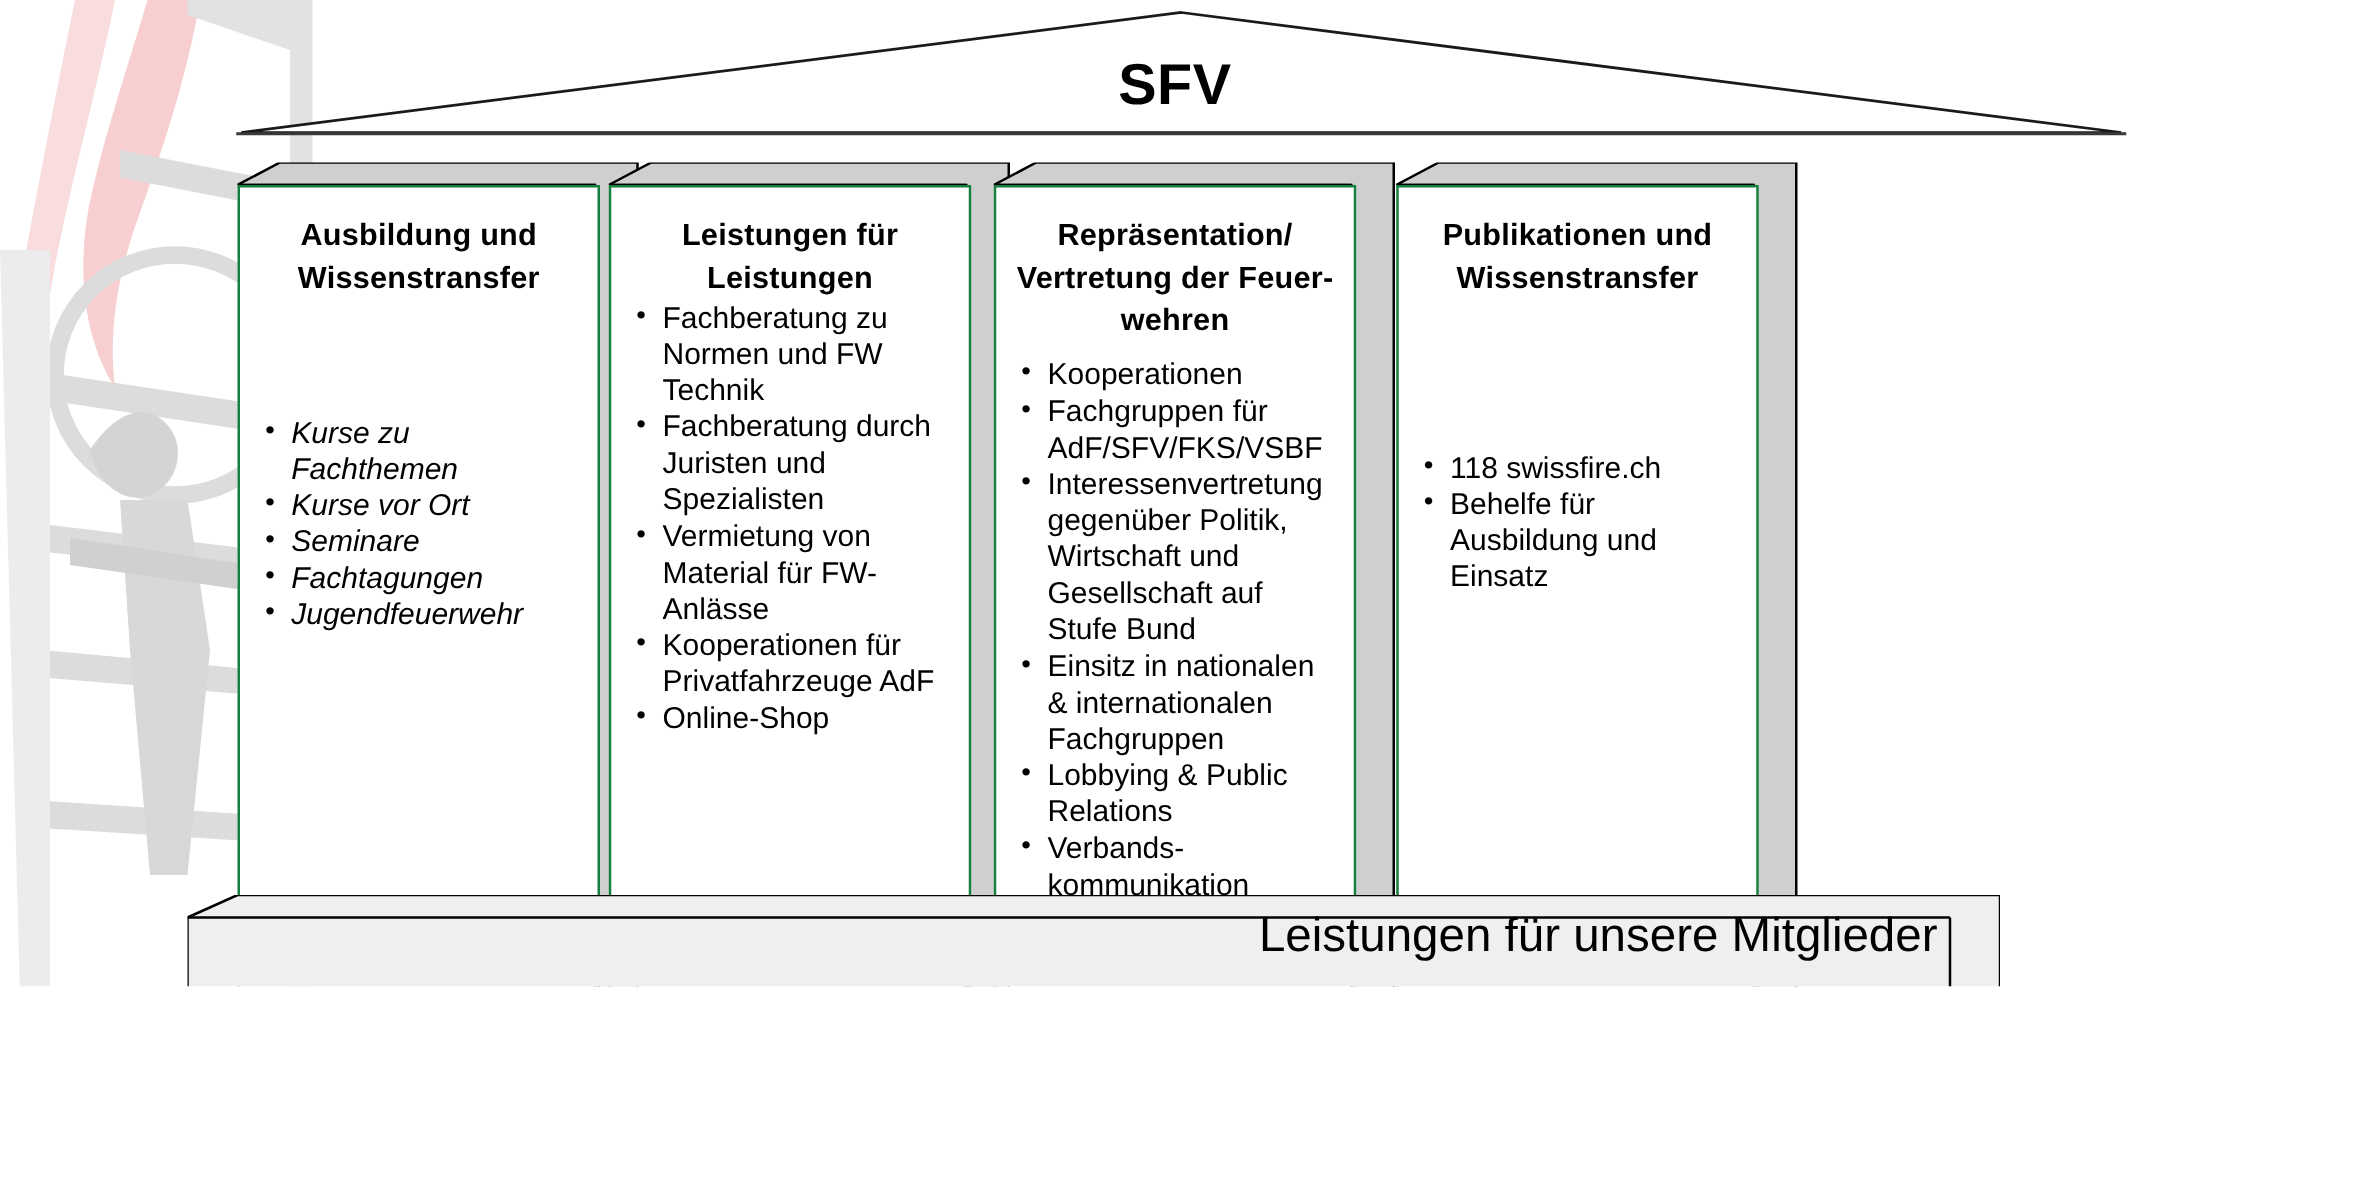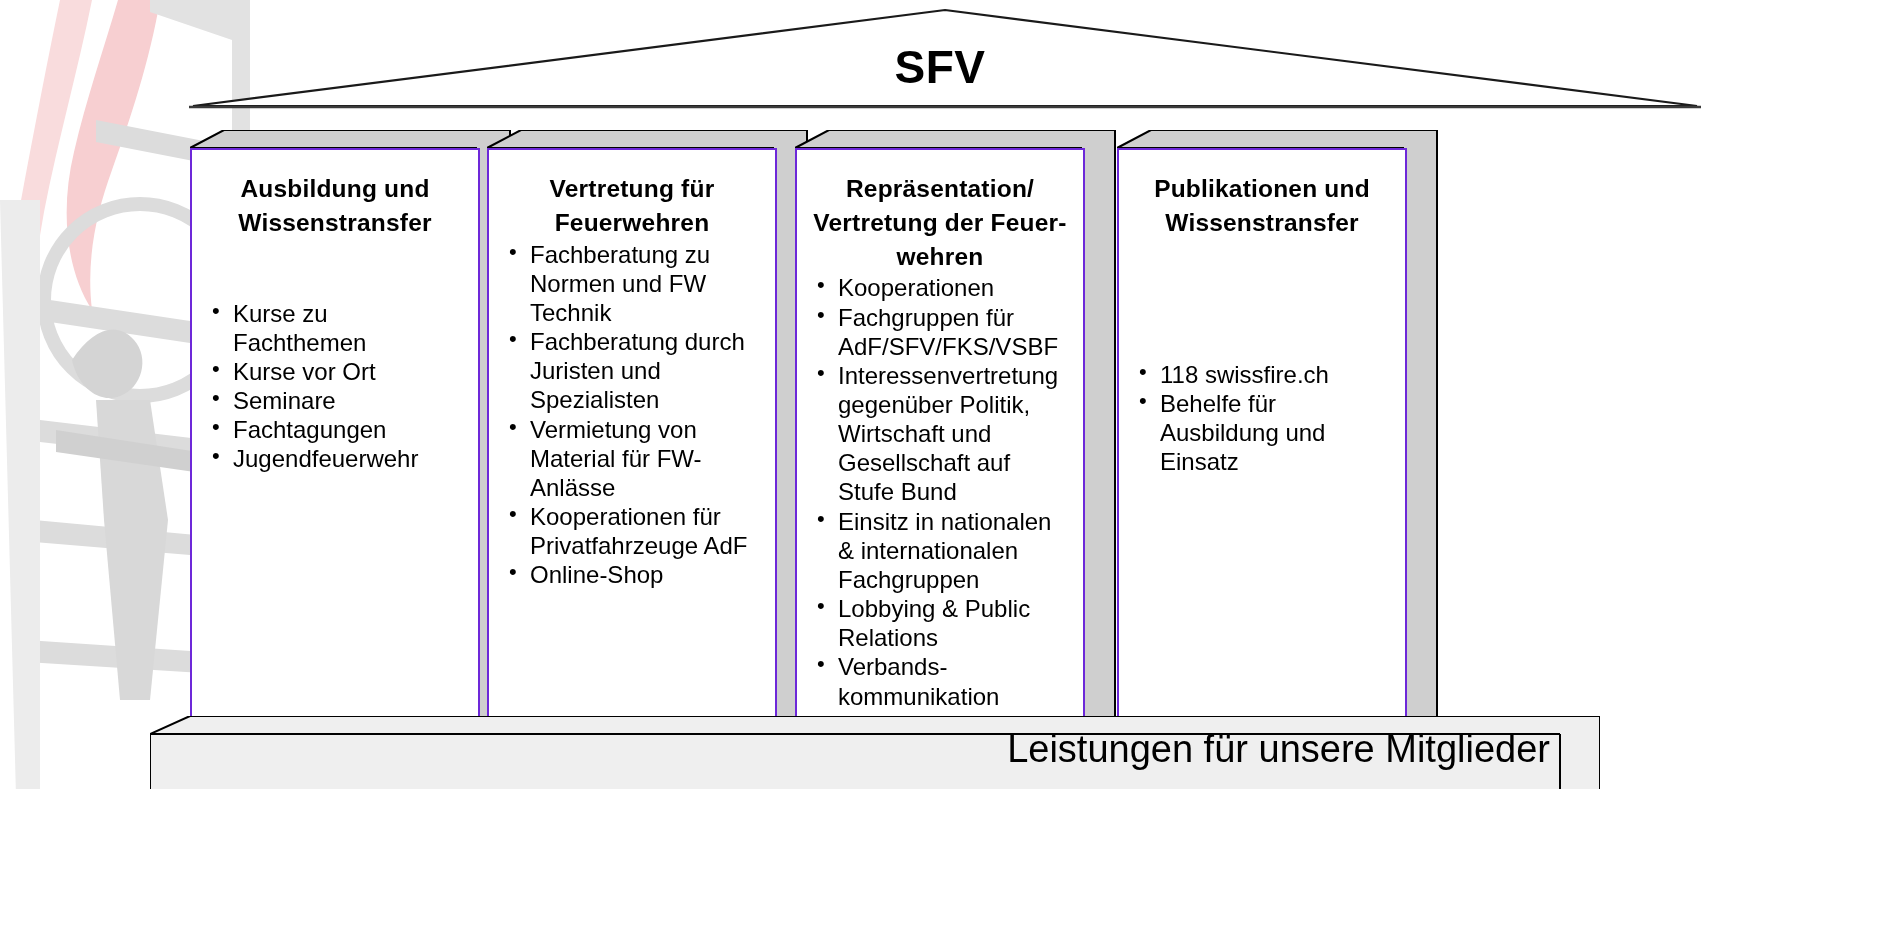--- a/index.html
+++ b/index.html
@@ -62,21 +62,21 @@
     left: 0;
     top: 0;
   }
   .col-face {
     position: absolute;
     left: 0px;
     top: 18px;
     width: 290px;
     height: 740px;
     background: #ffffff;
-    border: 2px solid #6d28d9;
+    border: 2px solid #15803d;
     box-sizing: border-box;
     padding: 22px 14px 8px 14px;
     overflow: hidden;
   }
   .col-title {
     text-align: center;
     font-weight: bold;
     font-size: 24.5px;
     line-height: 1.38;
     color: #000000;
@@ -99,23 +99,23 @@
   .col-list li::before {
     content: "\2022";
     position: absolute;
     left: 6px;
     top: -1px;
     font-size: 22px;
     line-height: 1.215;
   }
 
   
-  #col-1 .col-list { margin-top: 59px; }
+  #col-1 .col-list { margin-top: 92px; font-style: italic; }
   #col-2 .col-list { }
-  #col-3 .col-list { }
+  #col-3 .col-list { margin-top: 12px; }
   #col-4 .col-list { margin-top: 120px; }
 
   
   #base {
     position: absolute;
     left: 150px;
     top: 716px;
     width: 1450px;
     height: 95px;
   }
@@ -173,21 +173,21 @@
       </ul>
     </div>
   </div>
 
   <div class="column" id="col-2" style="left:487px;">
     <svg class="col-shadow" width="330" height="778" viewBox="0 0 330 778">
       <polygon points="0,18 34,0 320,0 320,700 286,718 286,18" fill="#cfcfcf" stroke="#000000" stroke-width="2"></polygon>
       <line x1="0" y1="18" x2="286" y2="18" stroke="#000000" stroke-width="2"></line>
     </svg>
     <div class="col-face">
-      <div class="col-title">Vertretung für Feuerwehren</div>
+      <div class="col-title">Leistungen für Leistungen</div>
       <ul class="col-list">
         <li>Fachberatung zu Normen und FW Technik</li>
         <li>Fachberatung durch Juristen und Spezialisten</li>
         <li>Vermietung von Material für FW-Anlässe</li>
         <li>Kooperationen für Privatfahrzeuge AdF</li>
         <li>Online-Shop</li>
       </ul>
     </div>
   </div>
 

